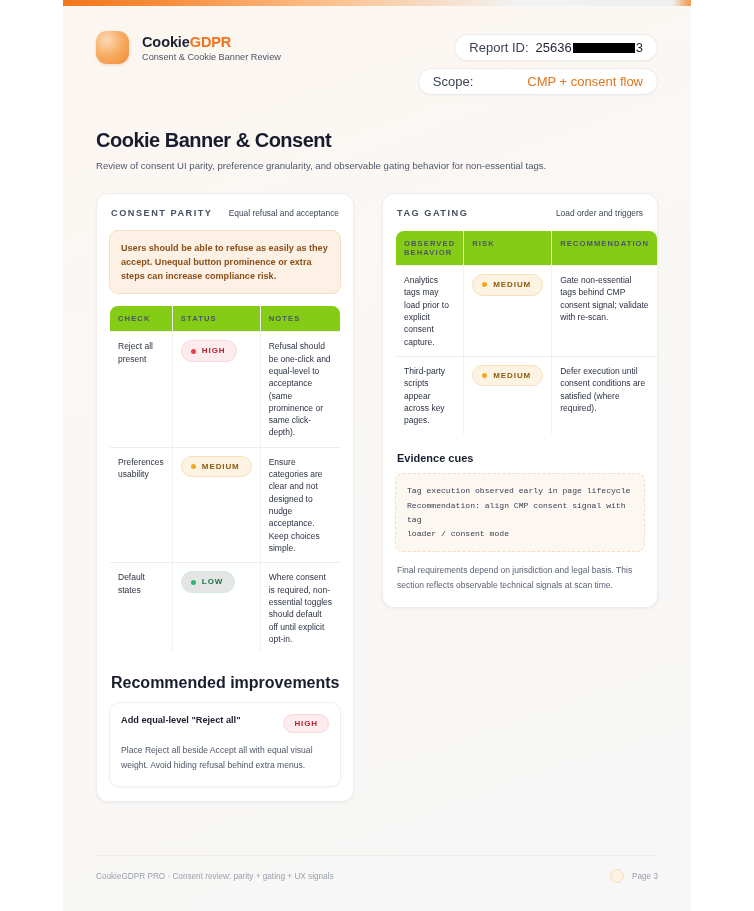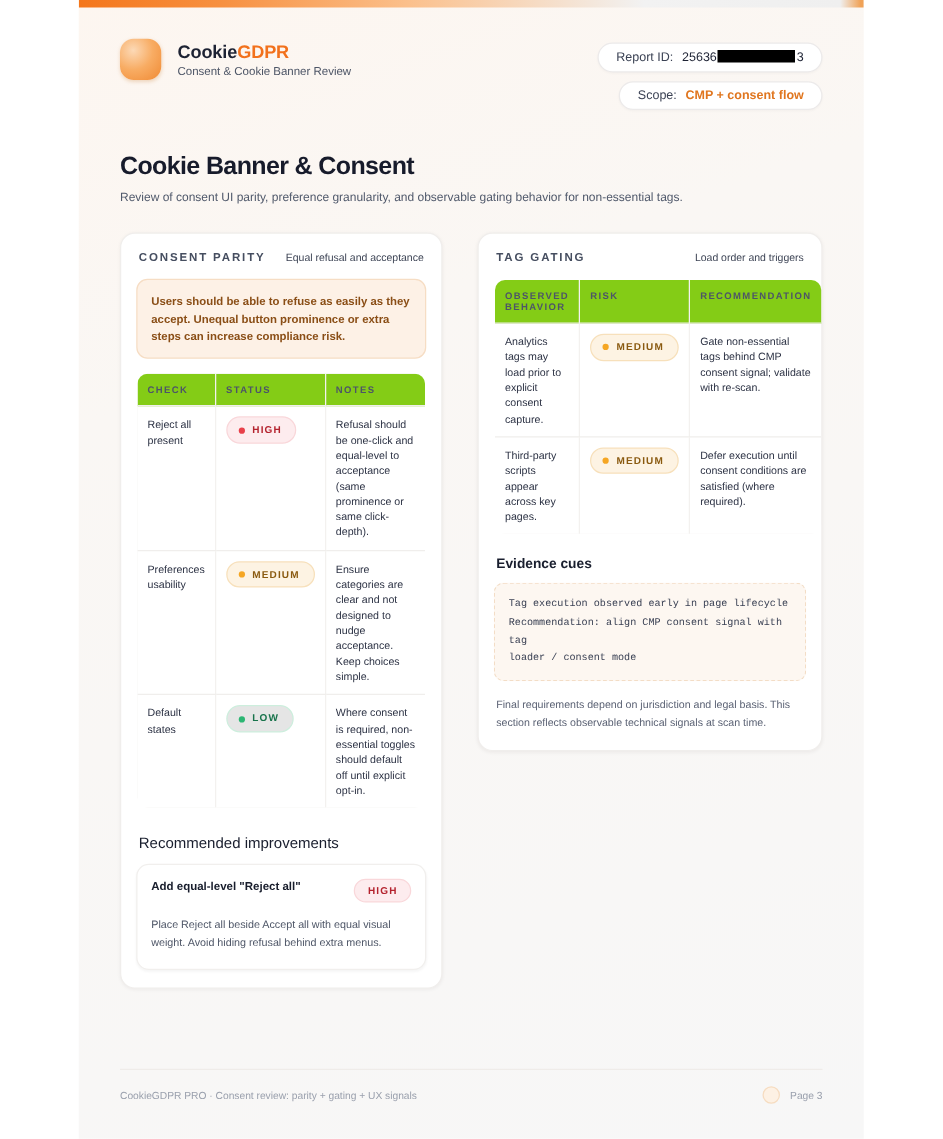--- a/index.html
+++ b/index.html
@@ -30,27 +30,27 @@
     box-shadow: 0 1px 3px rgba(200,120,40,.25);
     flex: none;
   }
   .brand-txt .bname { font-size: 14.5px; font-weight: bold; color: #1d2233; letter-spacing: -.1px; }
   .brand-txt .bname em { font-style: normal; color: #f2711c; }
   .brand-txt .bsub { font-size: 9.2px; color: #4d5566; margin-top: 2px; }
 
   .meta { display: flex; flex-direction: column; align-items: flex-end; gap: 7px; padding-top: 3px; }
   .pill {
     background: #ffffff; border: 1px solid #eceaea; border-radius: 999px;
-    padding: 5px 14px; font-size: 10px; color: #2b3142;
+    padding: 5px 14px; font-size: 13px; color: #2b3142;
     display: flex; align-items: center; gap: 7px; white-space: nowrap;
     box-shadow: 0 1px 2px rgba(0,0,0,.03);
   }
   .pill .k { color: #3b4254; }
   .pill .v { color: #1d2233; }
-  .pill .v.accent { color: #e0761f; font-weight: bold; }
+  .pill .v.accent { color: #e0761f; font-weight: normal; margin-left: 47px; }
   .redact { display: inline-block; background: #000; width: 62px; height: 10px; vertical-align: -1px; margin: 0 1px; }
 
   
   .title { font-size: 20px; font-weight: bold; color: #171b2b; letter-spacing: -.5px; margin-top: 34px; }
   .subtitle { font-size: 9.6px; color: #50596b; margin-top: 8px; }
 
   
   .cols { display: flex; gap: 28px; margin-top: 22px; align-items: flex-start; }
   .card {
     background: #fff; border: 1px solid #f0eeec; border-radius: 12px;
@@ -97,21 +97,21 @@
   .badge .dot { width: 5px; height: 5px; border-radius: 50%; flex: none; }
   .badge.high   { background: #fdecee; border: 1px solid #f9d7da; color: #b4232e; }
   .badge.high .dot { background: #e8404a; }
   .badge.medium { background: #fdf3e3; border: 1px solid #f7e0bb; color: #8a5a10; }
   .badge.medium .dot { background: #f5a623; }
   .badge.low    { background: #e5e5e5; border: 1px solid #cdeedd; color: #18734b; }
   .badge.low .dot { background: #2cb673; }
   .badge.flat { padding: 4px 10px; }
 
   
-  .rec-head { font-size: 12px; font-weight: normal; color: #191e2e; margin: 20px 0 10px 2px; }
+  .rec-head { font-size: 16px; font-weight: bold; color: #191e2e; margin: 20px 0 10px 2px; }
   .recs { display: flex; gap: 11px; }
   .rec {
     flex: 1; background: #fff; border: 1px solid #f1efed; border-radius: 10px;
     padding: 11px 11px 13px;
     box-shadow: 0 1px 2px rgba(30,20,10,.04);
   }
   .rec-top { display: flex; align-items: flex-start; justify-content: space-between; gap: 6px; }
   .rec-title { font-size: 9.2px; font-weight: bold; color: #181d2c; line-height: 1.4; }
   .rec-body { font-size: 8.6px; line-height: 1.75; color: #4e5667; margin-top: 10px; }
 

